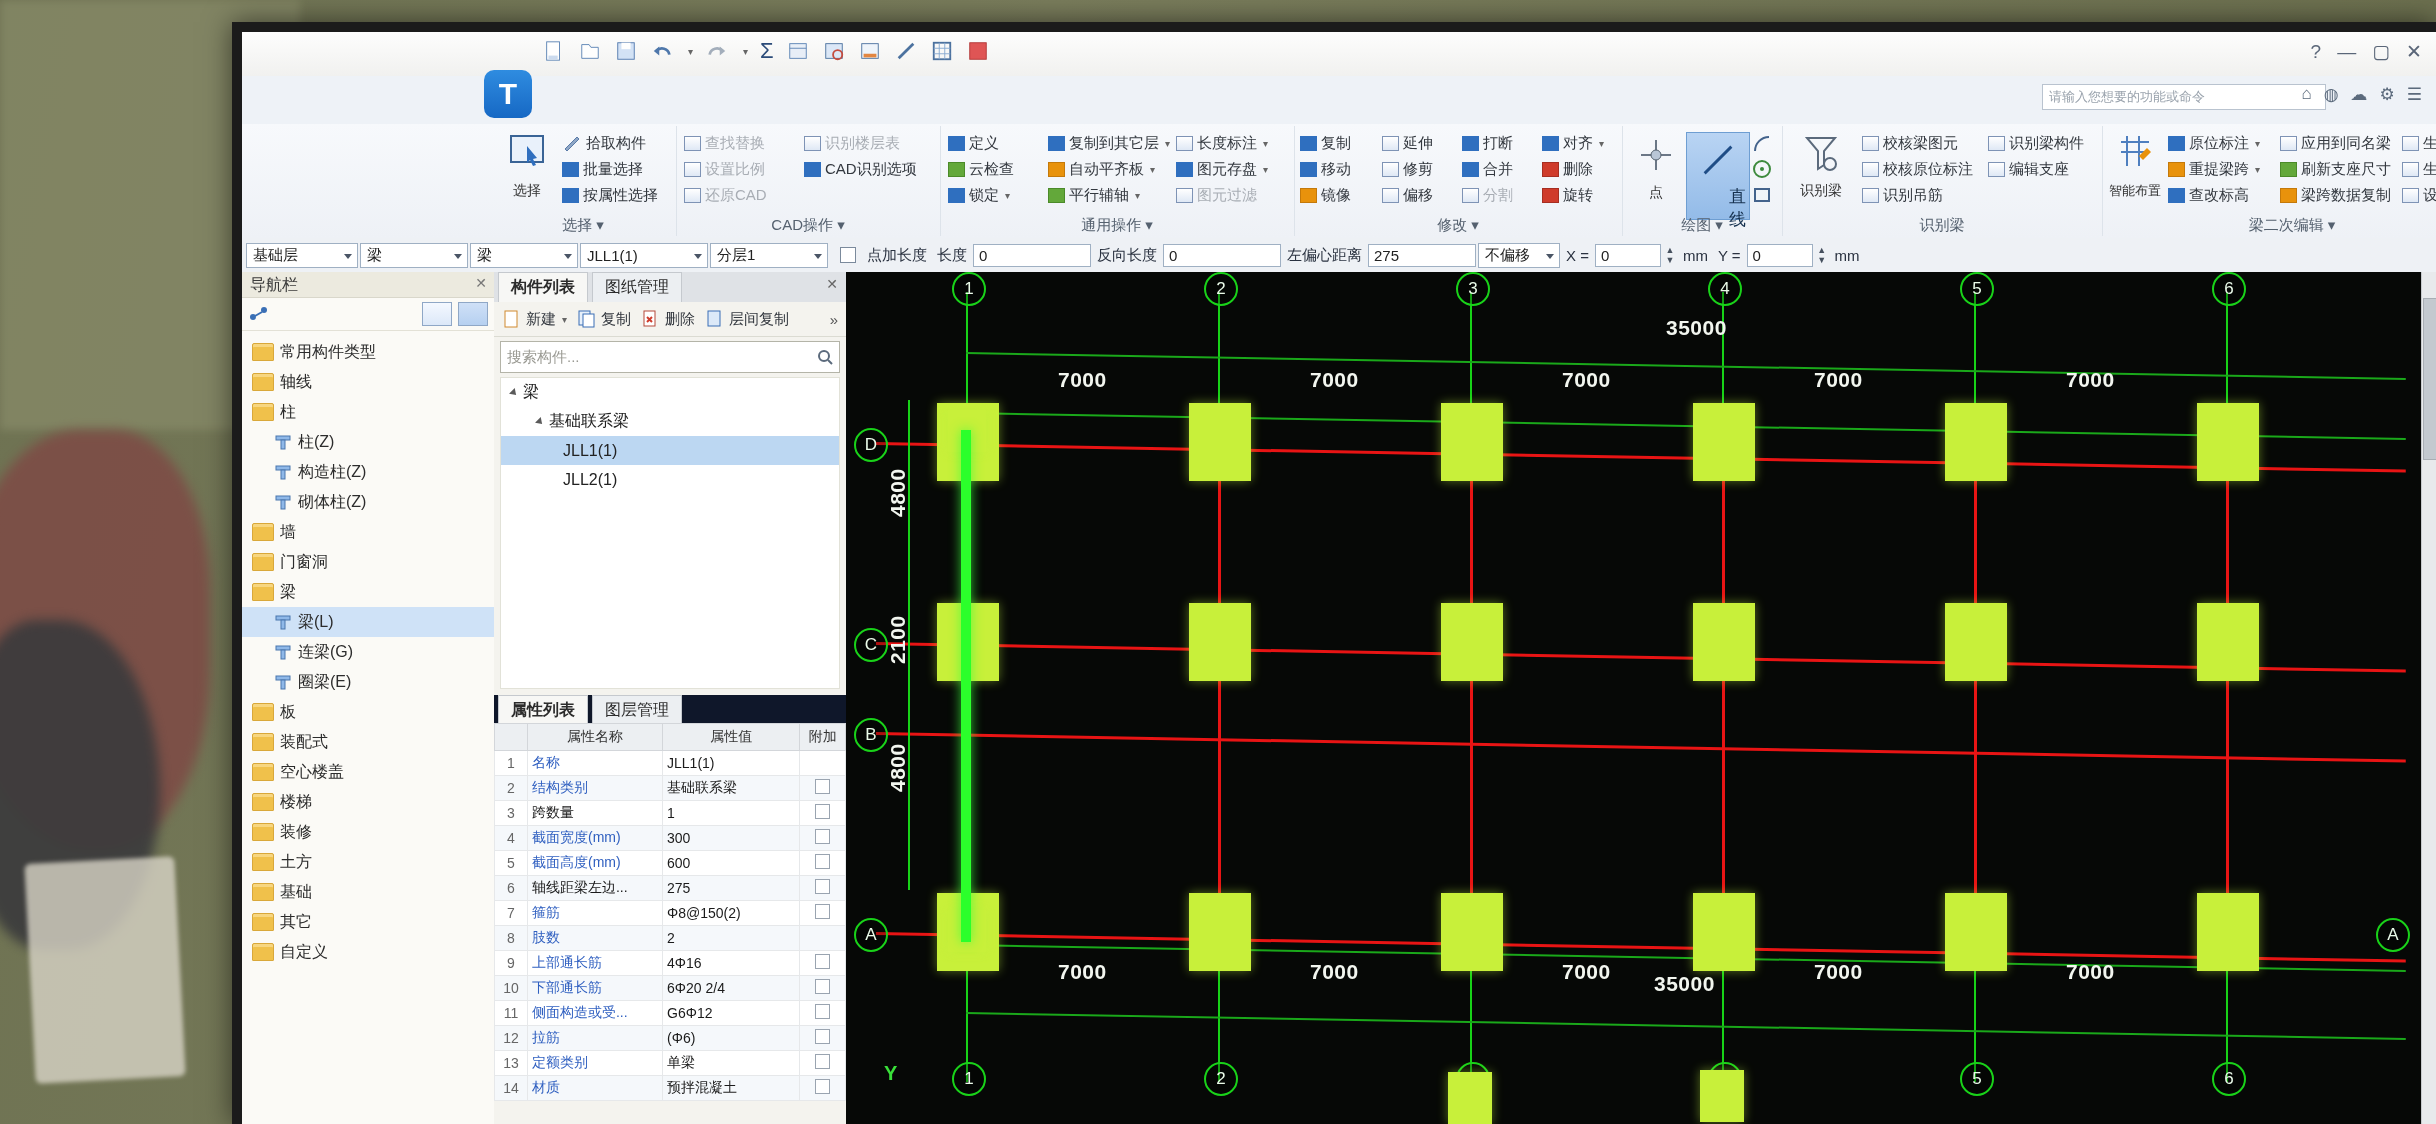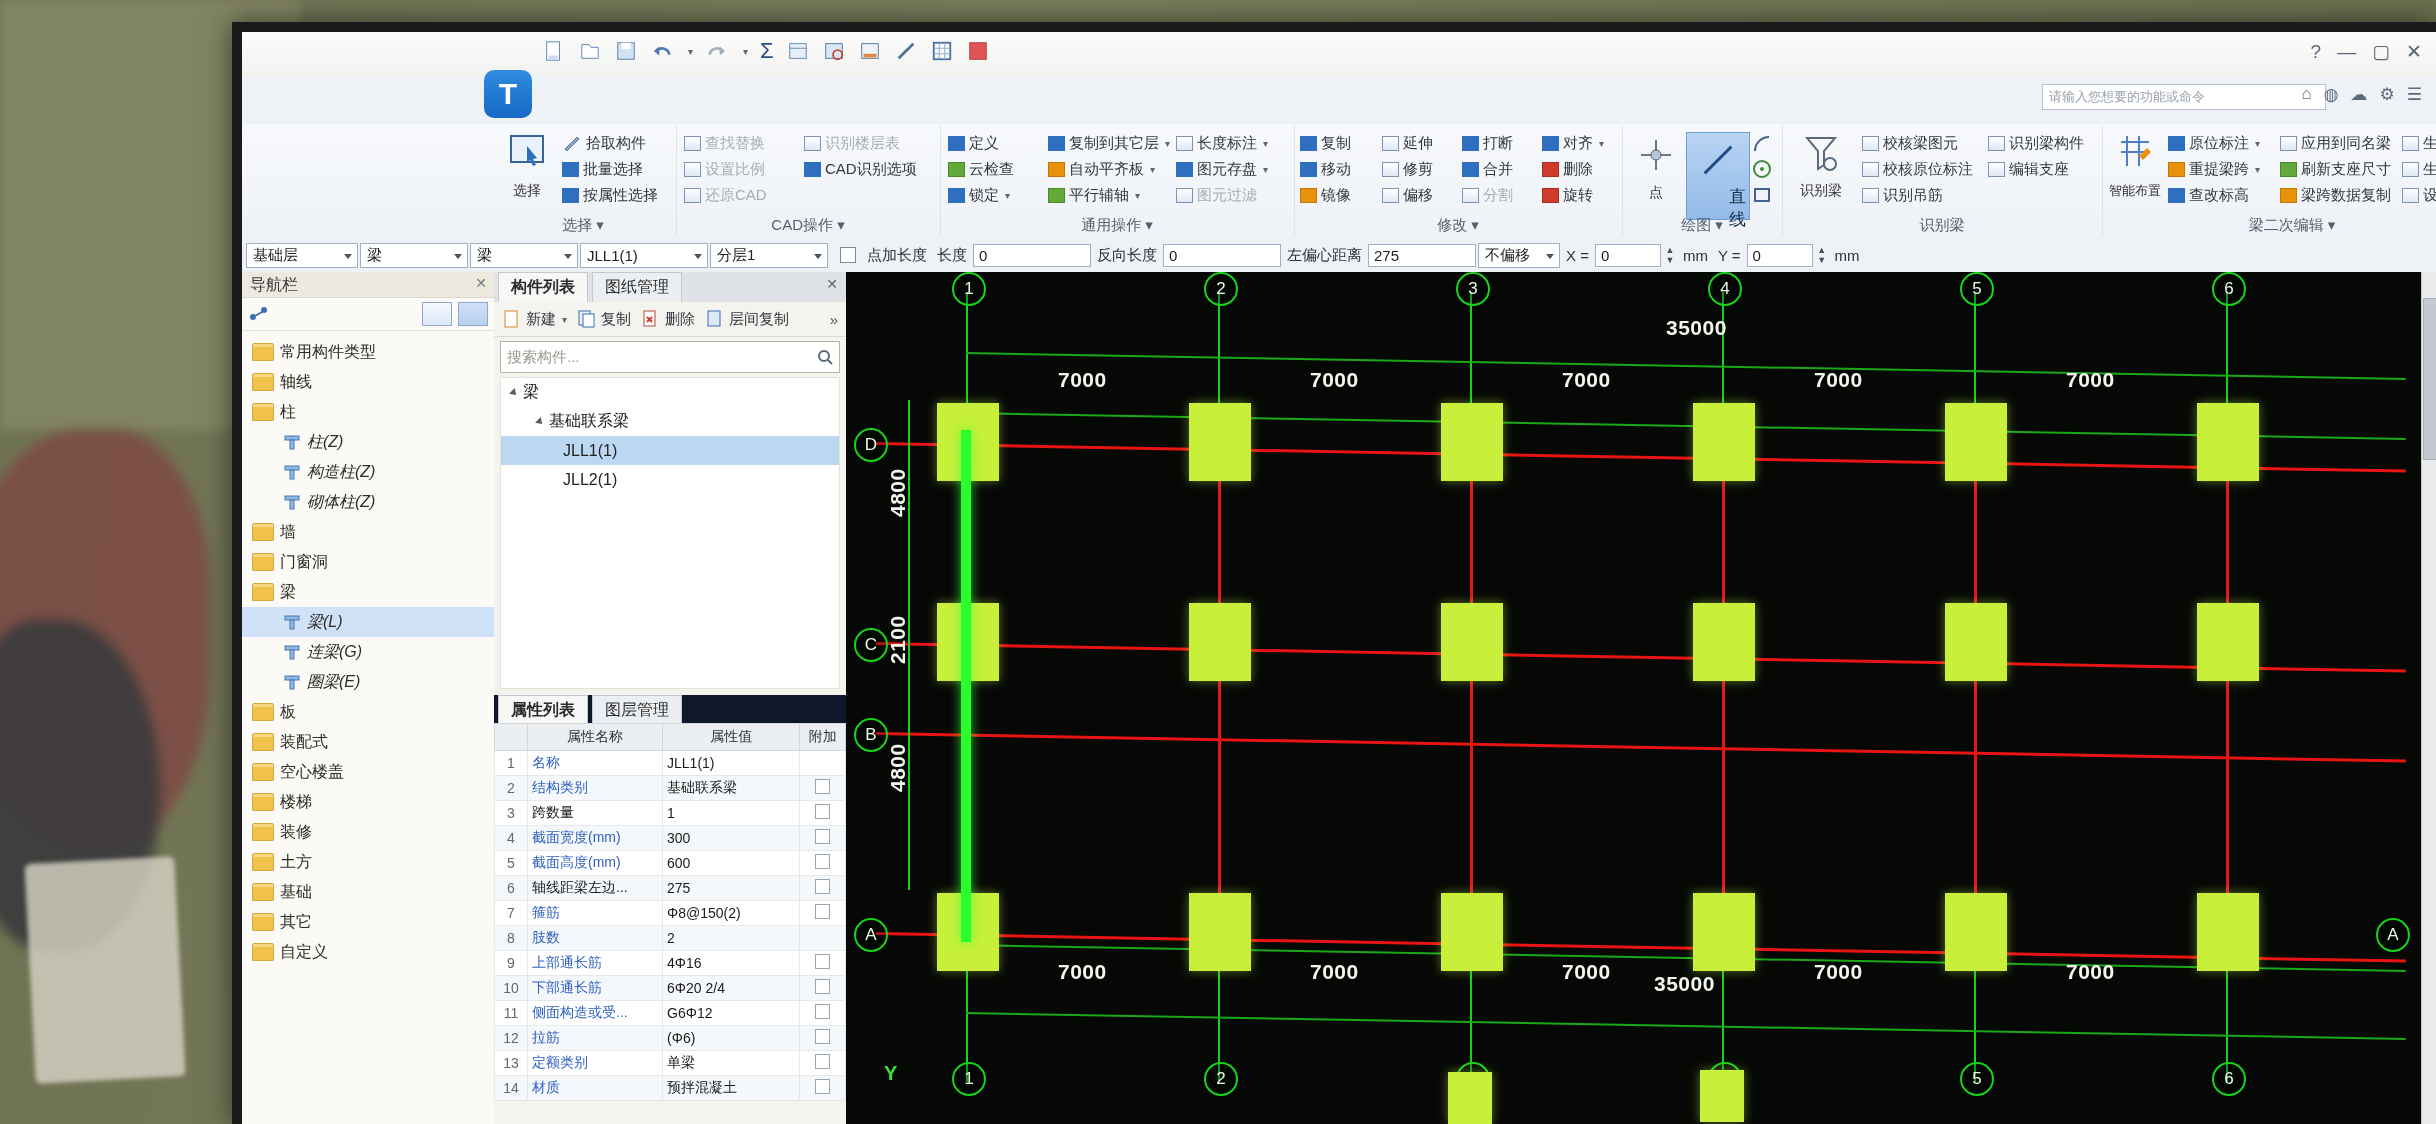--- a/index.html
+++ b/index.html
@@ -68,21 +68,21 @@
   
   .nav{position:absolute;left:0;top:240px;width:252px;bottom:0;background:#fbfaf6;border-right:1px solid #cfcfc6;}
   .nav-head{height:26px;background:#eceadf;border-bottom:1px solid #d9d7cb;font-size:16px;color:#3a3a3a;padding:3px 0 0 8px;box-sizing:border-box;position:relative;}
   .nav-head .x{position:absolute;right:7px;top:3px;font-size:14px;color:#777;}
   .nav-tools{height:32px;border-bottom:1px solid #e3e1d6;display:flex;align-items:center;padding:0 6px;justify-content:space-between;}
   .tbtn{width:28px;height:22px;border:1px solid #8fa7c6;background:linear-gradient(#f4f8ff,#dce8f8);}
   .tbtn.on{background:linear-gradient(#cfe0f7,#b6d0f0);}
   .tree{padding:6px 0 0 0;font-size:16px;color:#2c2c2c;}
   .tn{display:flex;align-items:center;gap:6px;height:30px;padding-left:10px;white-space:nowrap;}
   .tn.sel{background:#cfe2f7;}
-  .tn.l2{padding-left:41px;font-style:italic;}
+  .tn.l2{padding-left:32px;}
   .folder{width:20px;height:16px;background:#f0c14b;border:1px solid #d9a83a;border-radius:2px 2px 1px 1px;box-shadow:inset 0 3px 0 #f7d680;}
   .cico{width:18px;height:17px;}
 
   
   .clp{position:absolute;left:252px;top:240px;width:352px;bottom:0;background:#f4f3ee;border-right:1px solid #b9b9ae;}
   .ptabs{height:30px;background:#dfe2e6;display:flex;align-items:flex-end;position:relative;}
   .ptab{font-size:16px;color:#2c2c2c;padding:4px 12px;background:#eceff2;border:1px solid #c5c9ce;border-bottom:none;margin-left:4px;}
   .ptab.on{background:#f7f7f5;font-weight:bold;}
   .ptabs .x{position:absolute;right:8px;top:4px;font-size:14px;color:#666;}
   .cl-tools{height:34px;display:flex;align-items:center;gap:10px;padding:0 8px;font-size:16px;color:#2c3442;border-bottom:1px solid #dbdbd2;}

